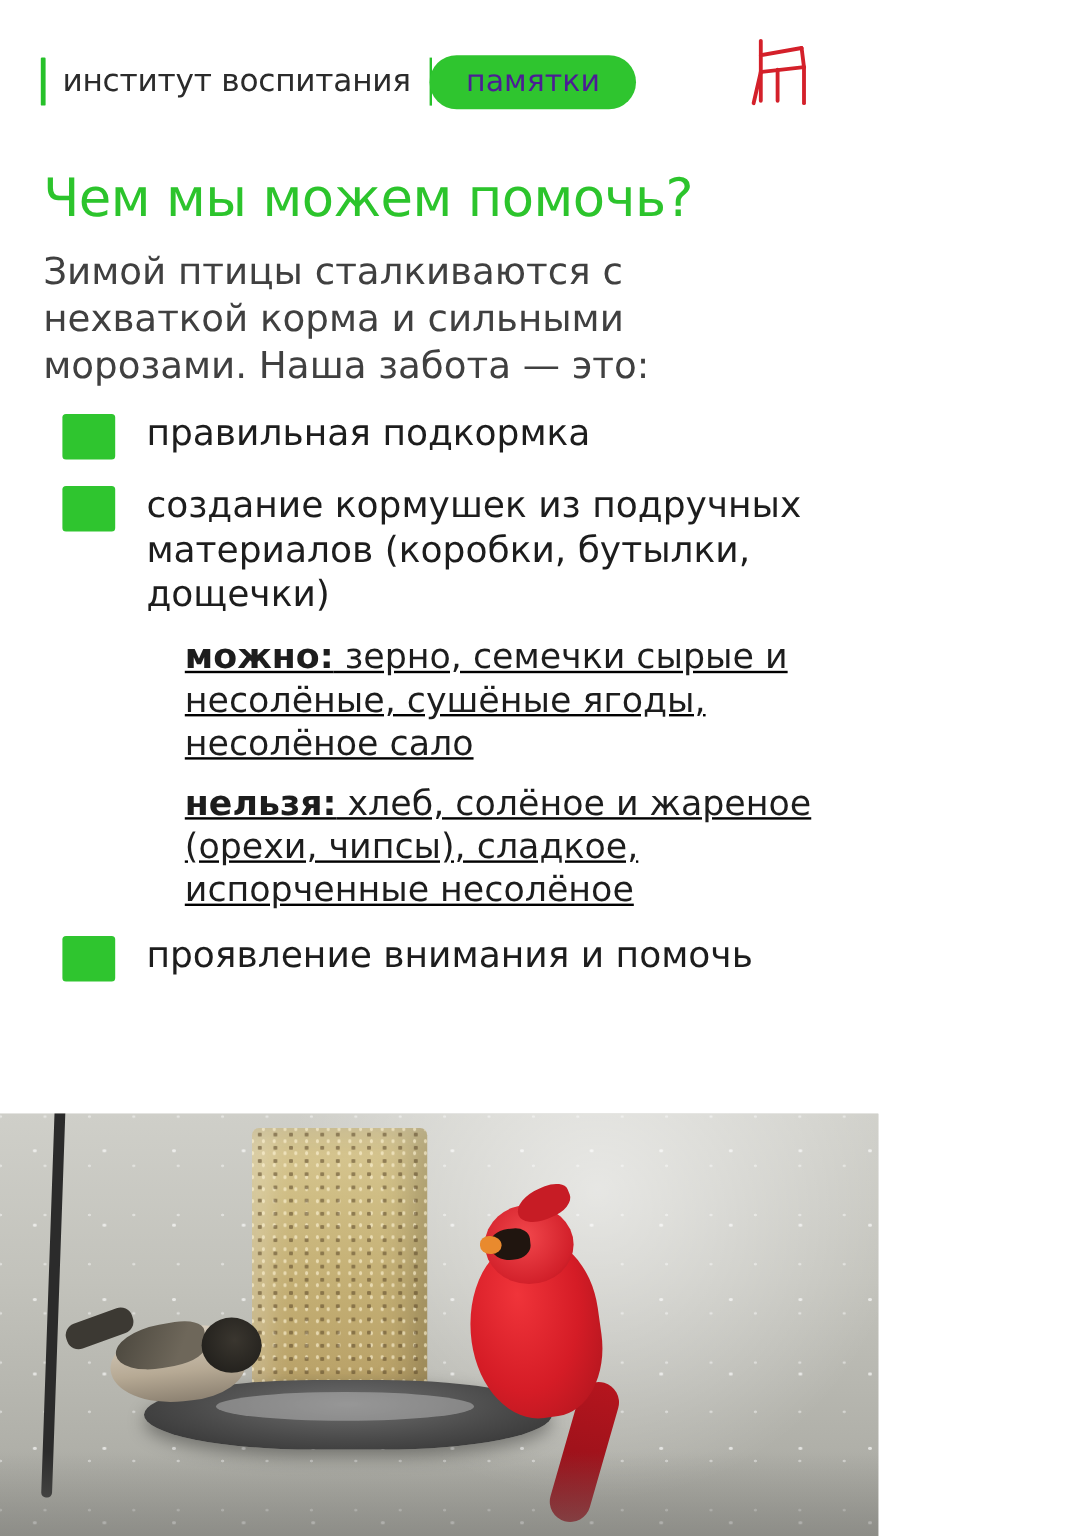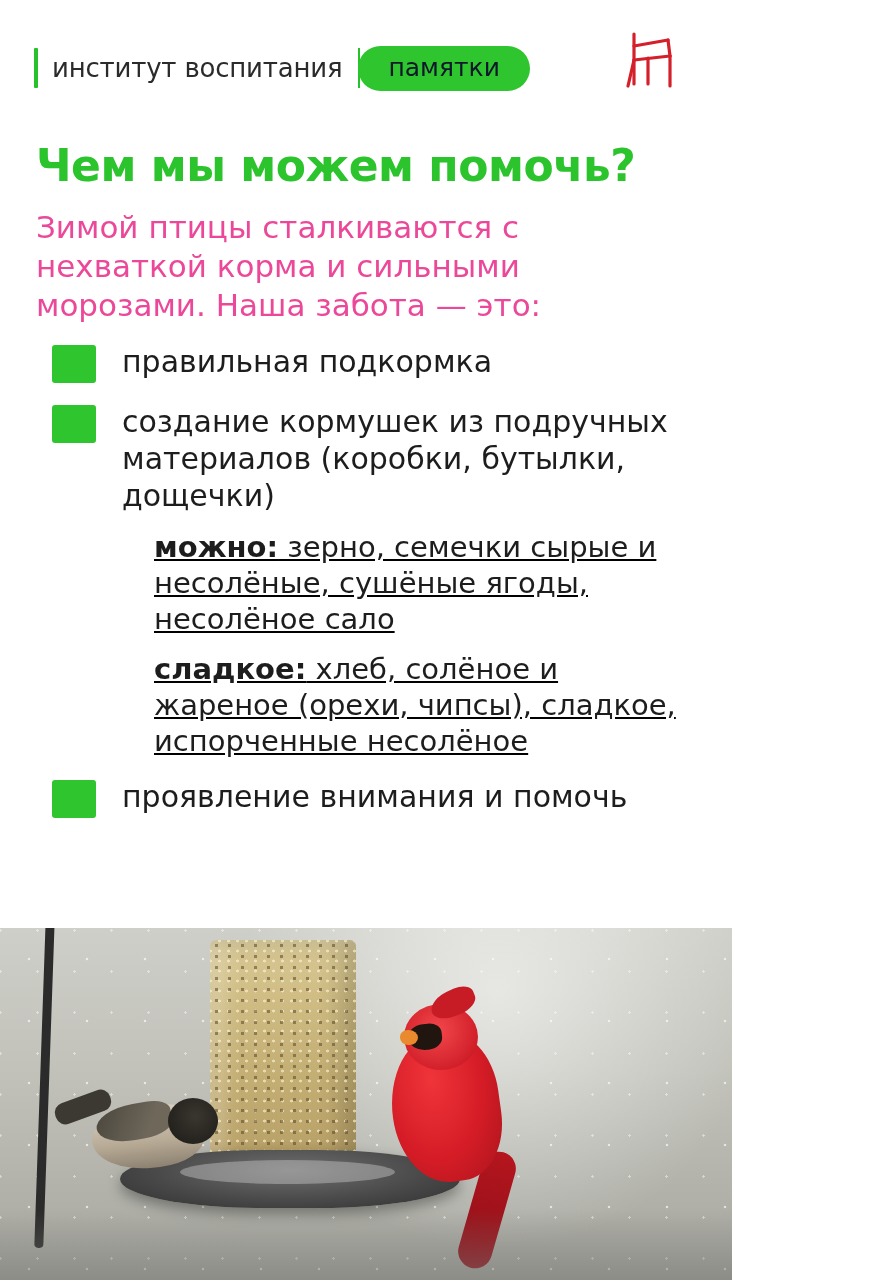--- a/index.html
+++ b/index.html
@@ -51,21 +51,21 @@
     color: #2b2b2b;
     letter-spacing: -0.2px;
     white-space: nowrap;
     padding-right: 16px;
     border-right: 2px solid #27c12a;
     line-height: 40px;
   }
   .brand-pill {
     margin-left: -2px;
     background: #2fc52f;
-    color: #0f172a;
+    color: #4c1d95;
     font-size: 25px;
     border-radius: 24px;
     padding: 9px 30px 11px 30px;
     line-height: 1;
     white-space: nowrap;
   }
 
   .logo-mark {
     position: absolute;
     right: 46px;
@@ -76,30 +76,30 @@
 
   
   .content {
     flex: 0 0 auto;
     padding: 0 34px 0 34px;
     box-sizing: border-box;
   }
 
   .title {
     font-size: 44px;
-    font-weight: bold;
+    font-weight: normal;
     color: #2cc42c;
     margin: 22px 0 18px 2px;
     letter-spacing: -0.5px;
     line-height: 1.08;
   }
 
   .intro {
     font-size: 31px;
-    color: #ec4899;
+    color: #404040;
     line-height: 1.26;
     margin: 0 0 18px 2px;
     max-width: 790px;
   }
 
   .bullets {
     margin: 0;
     padding: 0;
     list-style: none;
   }
@@ -365,21 +365,21 @@
       </li>
 
       <li class="sub-block">
         <p class="note">
           <b>можно:</b><span> зерно, семечки сырые и несолёные, сушёные ягоды, несолёное сало</span>
         </p>
       </li>
 
       <li class="sub-block">
         <p class="note">
-          <b>сладкое:</b><span> хлеб, солёное и жареное (орехи, чипсы), сладкое, испорченные несолёное</span>
+          <b>нельзя:</b><span> хлеб, солёное и жареное (орехи, чипсы), сладкое, испорченные несолёное</span>
         </p>
       </li>
 
       <li class="bullet-row">
         <span class="bullet-marker"></span>
         <span class="bullet-text">проявление внимания и помочь</span>
       </li>
 
     </ul>
   </div>

